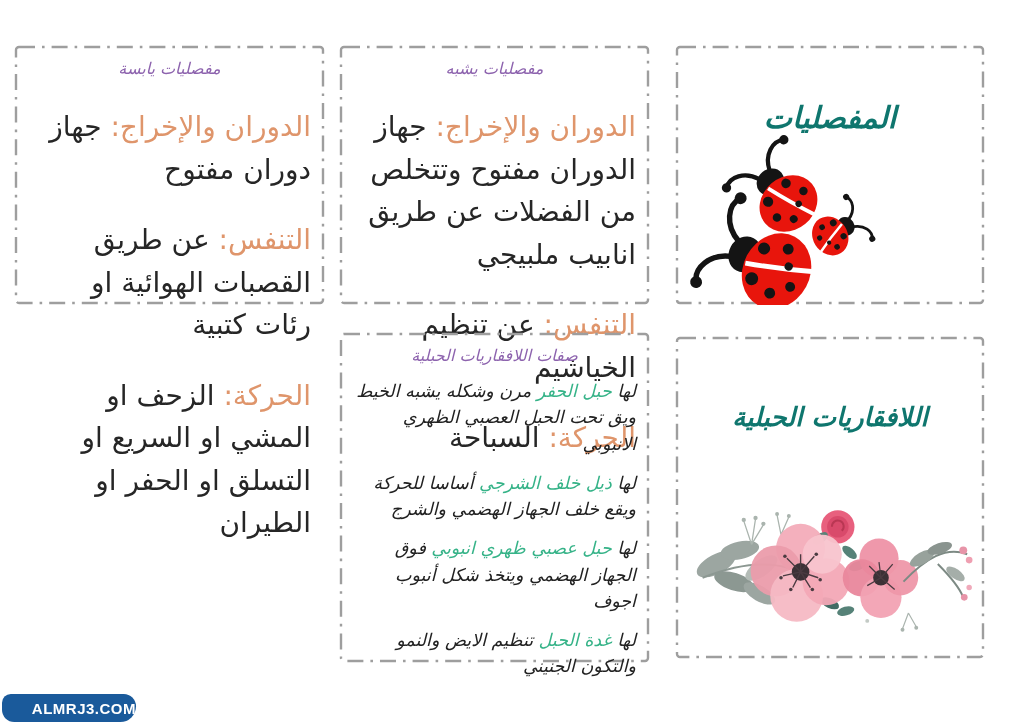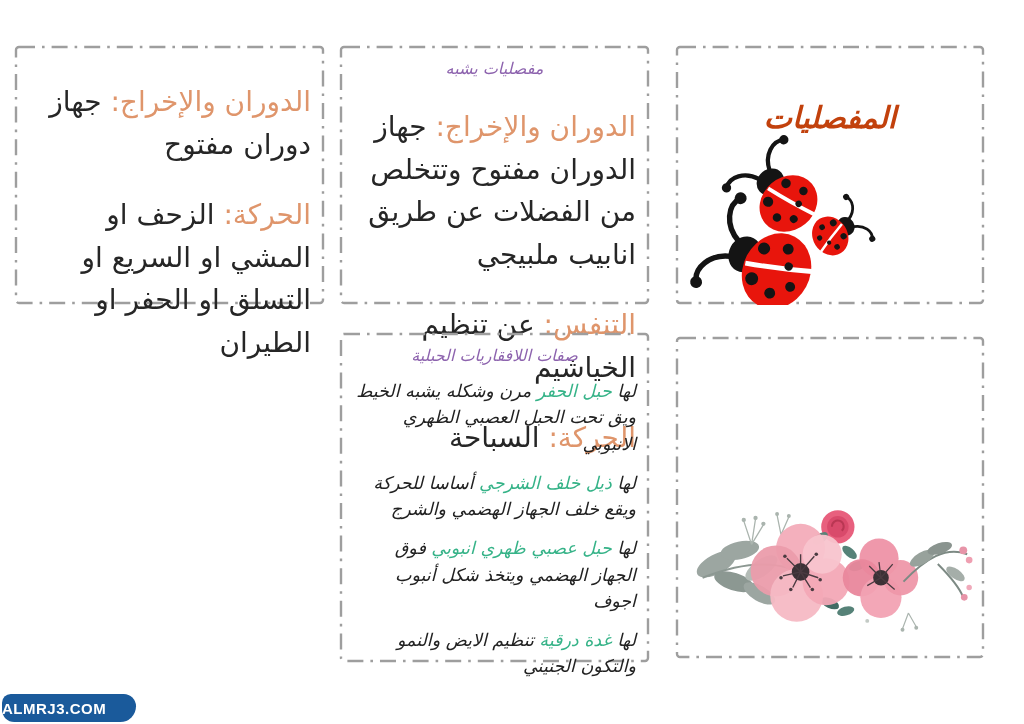--- a/index.html
+++ b/index.html
@@ -17,31 +17,31 @@
   .card-title{
     margin:6px 0 2px 0;text-align:center;font-size:16px;font-weight:normal;
     font-style:italic;color:#8d63ae;
   }
   .facts p.entry{margin:28px 0;font-size:28px;line-height:1.52;color:#262626;text-align:right;}
   .facts .lbl{color:#df956b;}
   .traits p.entry{margin:13px 0;font-size:17.5px;line-height:1.5;color:#222;font-style:italic;text-align:right;}
   .traits .term{color:#36b388;}
   .big-heading{
     position:absolute;left:0;right:0;text-align:center;
-    font-weight:bold;font-style:italic;color:#c2410c;margin:0;direction:rtl;
+    font-weight:bold;font-style:italic;color:#0f766e;margin:0;direction:rtl;
   }
   #arthropods-heading{top:55px;font-size:30px;}
   #chordates-heading{top:66px;font-size:26px;line-height:1.2;}
   .illustration{position:absolute;pointer-events:none;}
   #ladybugs-svg{left:0;top:0;width:310px;height:260px;}
   #flowers-svg{left:8px;top:150px;width:294px;height:160px;}
   .watermark{
     position:absolute;left:2px;top:694px;width:134px;height:28px;
     background:#1a5a9b;border-radius:10px 14px 18px 14px;
-    display:flex;align-items:center;justify-content:flex-start;
+    display:flex;align-items:center;justify-content:flex-end;
     color:#ffffff;font-family:"Liberation Sans",sans-serif;
     font-weight:bold;font-size:15px;letter-spacing:0.5px;
   }
 </style>
 </head>
 <body>
 
 <div class="canvas">
 
   <svg width="0" height="0" style="position:absolute" aria-hidden="true">
@@ -62,22 +62,24 @@
         <circle cx="9" cy="18" r="3.8" fill="#141414"></circle>
       </g>
     </defs>
   </svg>
 
   <section class="card" style="left:14px;top:45px;width:311px;height:260px">
     <svg class="dash">
         <rect rx="3"></rect>
       </svg>
     <div class="card-inner">
+      <h3 class="card-title">مفصليات يابسة</h3>
       <div class="facts" id="dry-items">
           <p class="entry"><span class="lbl">الدوران والإخراج: </span><span>جهاز دوران مفتوح</span></p>
+          <p class="entry"><span class="lbl">التنفس: </span><span>عن طريق القصبات الهوائية او رئات كتبية</span></p>
           <p class="entry"><span class="lbl">الحركة: </span><span>الزحف او المشي او السريع او التسلق او الحفر او الطيران</span></p>
         </div>
     </div>
   </section>
 
   <section class="card" style="left:339px;top:45px;width:311px;height:260px">
     <svg class="dash">
         <rect rx="3"></rect>
       </svg>
     <div class="card-inner">
@@ -105,29 +107,30 @@
   <section class="card" style="left:339px;top:332px;width:311px;height:331px">
     <svg class="dash">
         <rect rx="3"></rect>
       </svg>
     <div class="card-inner">
       <h3 class="card-title">صفات اللافقاريات الحبلية</h3>
       <div class="traits" id="traits-items">
           <p class="entry"><span>لها </span><span class="term">حبل الحفر</span><span> مرن وشكله يشبه الخيط ويق تحت الحبل العصبي الظهري الانبوبي</span></p>
           <p class="entry"><span>لها </span><span class="term">ذيل خلف الشرجي</span><span> أساسا للحركة ويقع خلف الجهاز الهضمي والشرج</span></p>
           <p class="entry"><span>لها </span><span class="term">حبل عصبي ظهري انبوبي</span><span> فوق الجهاز الهضمي ويتخذ شكل أنبوب اجوف</span></p>
-          <p class="entry"><span>لها </span><span class="term">غدة درقية</span><span> تنظيم الايض والنمو والتكون الجنيني</span></p>
+          <p class="entry"><span>لها </span><span class="term">غدة الحبل</span><span> تنظيم الايض والنمو والتكون الجنيني</span></p>
         </div>
     </div>
   </section>
 
   <section class="card" style="left:675px;top:336px;width:310px;height:323px">
     <svg class="dash">
         <rect rx="3"></rect>
       </svg>
+    <h2 class="big-heading" id="chordates-heading">اللافقاريات الحبلية</h2>
     <svg class="illustration" id="flowers-svg" viewBox="0 0 300 160">
 
       <g fill="#8f9a95" opacity="0.88">
         <ellipse cx="34" cy="78" rx="22" ry="10" transform="rotate(-28 34 78)"></ellipse>
         <ellipse cx="58" cy="64" rx="20" ry="9" transform="rotate(-12 58 64)"></ellipse>
         <ellipse cx="52" cy="96" rx="21" ry="9" transform="rotate(18 52 96)" fill="#7d8a84"></ellipse>
         <ellipse cx="80" cy="82" rx="19" ry="8.5" transform="rotate(-35 80 82)" fill="#aab3ae"></ellipse>
         <ellipse cx="78" cy="108" rx="18" ry="8" transform="rotate(30 78 108)"></ellipse>
         <path d="M20,92 C50,80 80,74 108,82" stroke="#7d8a84" stroke-width="2" fill="none"></path>
       </g>

